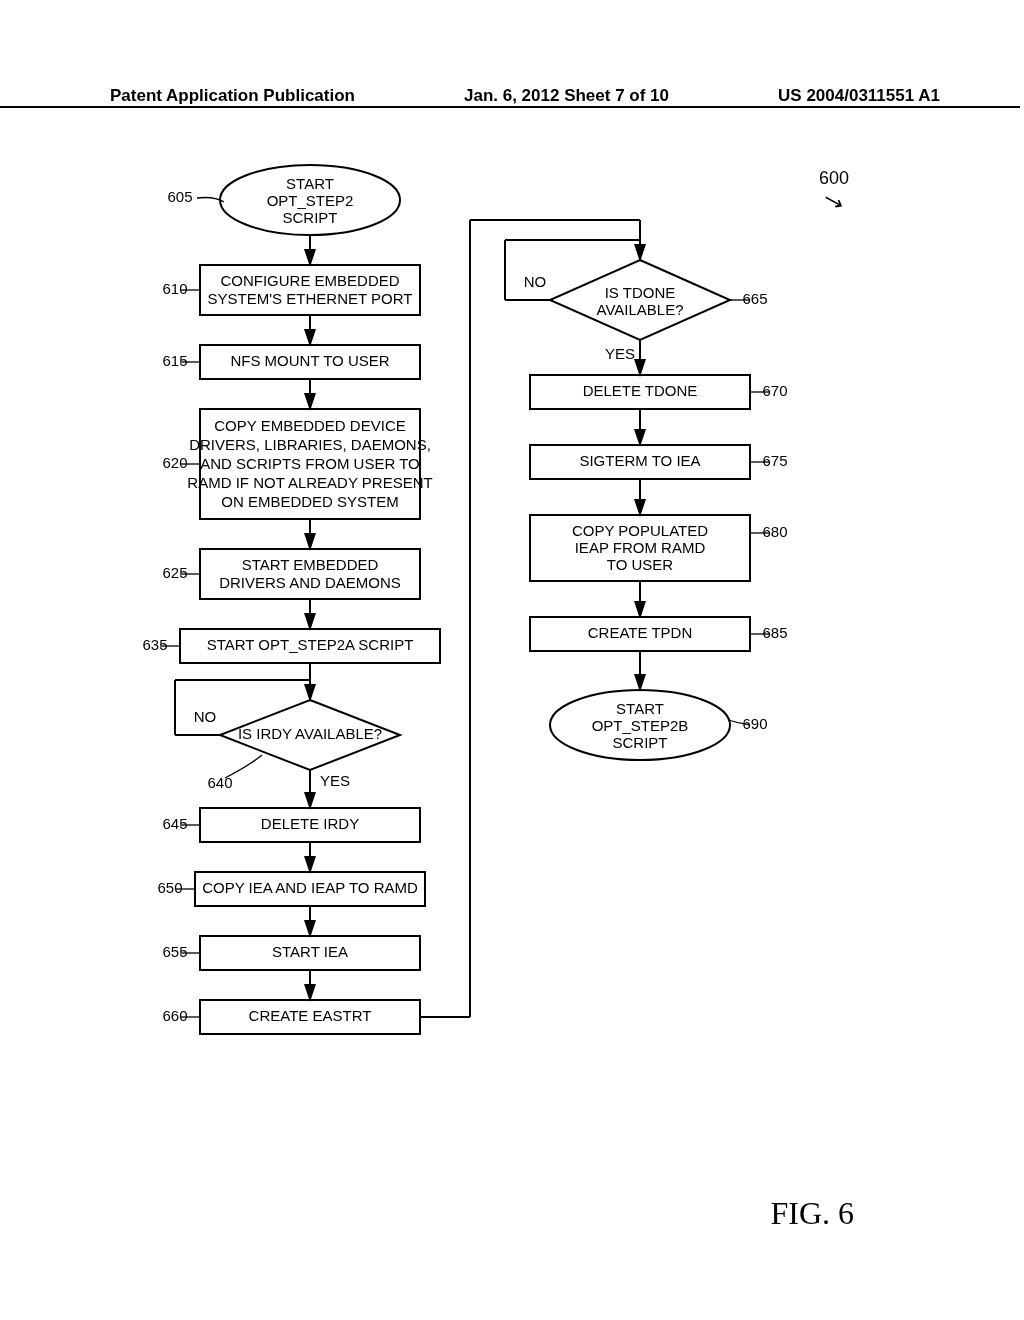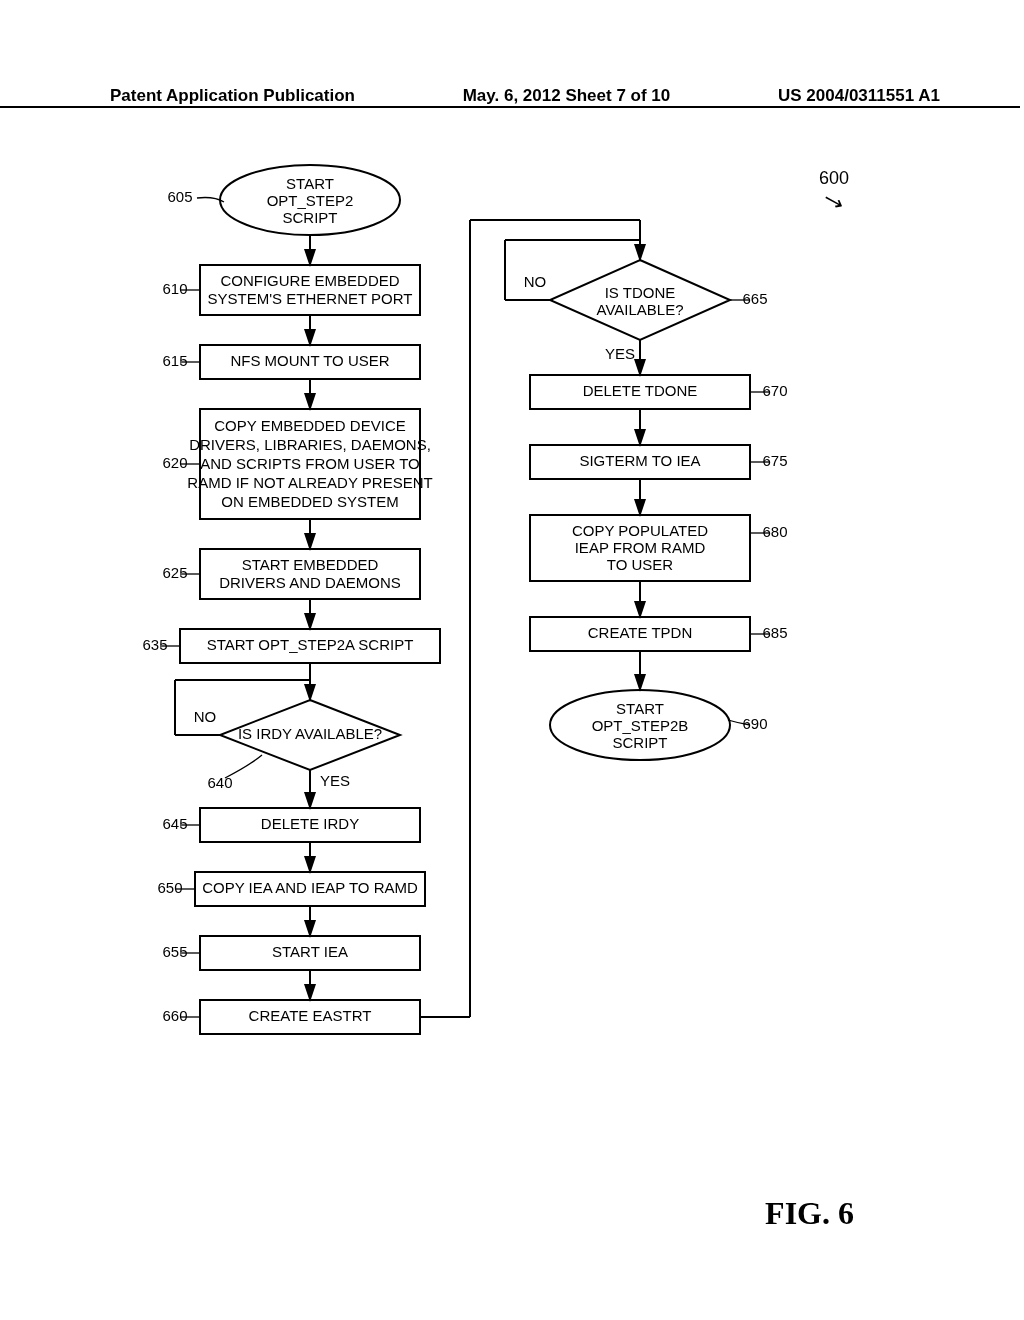--- a/index.html
+++ b/index.html
@@ -31,21 +31,20 @@
     font-size: 17px;
     font-weight: bold;
     padding: 0 80px 0 110px;
   }
   .fig-label {
     position: absolute;
     right: 170px;
     bottom: 88px;
     font-size: 32px;
     font-family: "Times New Roman", serif;
-    font-weight: bold;
   }
   .ref-600 {
     position: absolute;
     right: 175px;
     top: 168px;
     font-size: 18px;
     margin-left: 40px;
   }
   .ref-600-arrow {
     position: absolute;
@@ -75,21 +74,21 @@
   }
 </style>
 </head>
 <body>
 
 <div class="page">
 
   <div class="header">
     <div class="header-row">
       <span>Patent Application Publication</span>
-      <span>May. 6, 2012  Sheet 7 of 10</span>
+      <span>Jan. 6, 2012  Sheet 7 of 10</span>
       <span>US 2004/0311551 A1</span>
     </div>
   </div>
 
   <span class="ref-600">600</span>
   <span class="ref-600-arrow">↙</span>
 
   <svg class="flow">
     <defs>
       <marker id="ah" markerWidth="10" markerHeight="10" refX="8" refY="3" orient="auto" markerUnits="strokeWidth">

